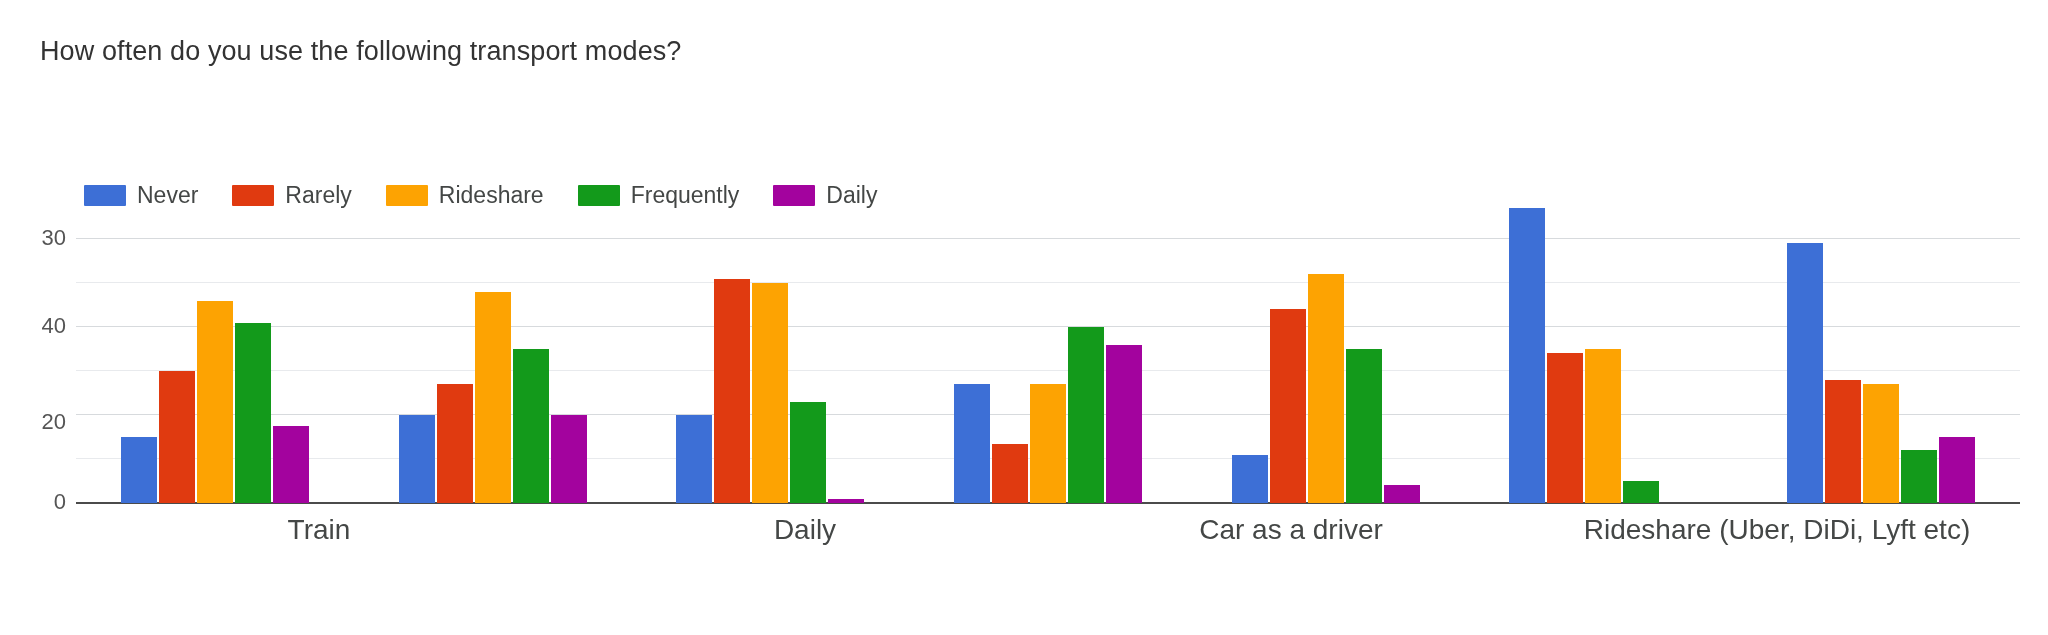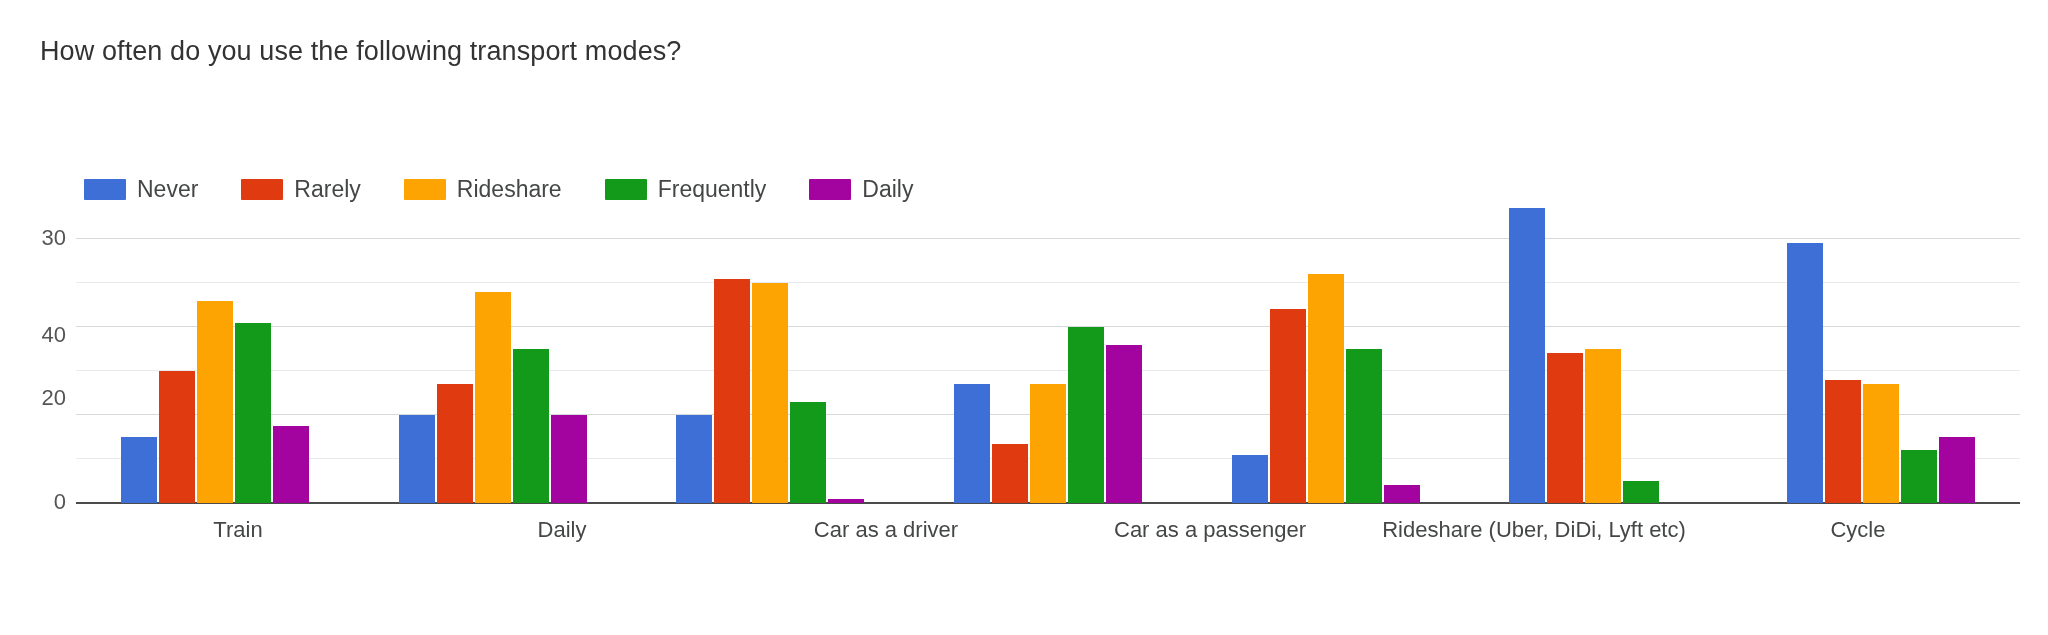--- a/index.html
+++ b/index.html
@@ -11,22 +11,22 @@
   #chart-card{position:relative;width:2048px;height:635px;}
 
   #chart-title{
     position:absolute;left:40px;top:36px;
     font-size:27px;font-weight:400;color:#333333;
     letter-spacing:.1px;white-space:nowrap;
   }
 
   
   #legend{
-    position:absolute;left:84px;top:176px;
-    display:flex;align-items:center;gap:13px;height:26px;justify-content:center;
+    position:absolute;left:84px;top:182px;
+    display:flex;align-items:center;gap:4px;height:26px;justify-content:center;
   }
   .legend-item{display:flex;align-items:center;height:26px;}
   .legend-swatch{width:42px;height:21px;border-radius:1px;flex:0 0 auto;}
   .legend-label{
     font-size:23px;color:#444746;margin-left:11px;margin-right:30px;
     white-space:nowrap;line-height:26px;
   }
 
   
   #plot{
@@ -60,21 +60,21 @@
     width:36px;margin:0 1px;border-radius:0;
   }
   .bar-spacer{width:36px;margin:0 1px;height:0;}
 
   
   #xlabels{
     position:absolute;left:76px;top:514px;width:1944px;
     display:flex;
   }
   .xlabel{
-    flex:1 1 0;text-align:center;font-size:22px;color:#444746;
+    flex:1 1 0;text-align:center;font-size:28px;color:#444746;
     line-height:31px;padding:0 8px;box-sizing:border-box;
   }
 </style>
 </head>
 <body>
 
 <div id="chart-card">
 
   <div id="chart-title">How often do you use the following transport modes?</div>
 
@@ -96,22 +96,22 @@
         <span class="legend-label">Frequently</span>
       </div>
       <div class="legend-item">
         <span class="legend-swatch" style="background: rgb(163, 3, 158);"></span>
         <span class="legend-label">Daily</span>
       </div>
     </div>
 
   <div id="yaxis">
       <div class="ytick" style="top: 264px;">0</div>
-      <div class="ytick" style="top: 160px;">20</div>
-      <div class="ytick" style="top: 88px; margin-top: 9px;">40</div>
+      <div class="ytick" style="top: 184px;">20</div>
+      <div class="ytick" style="top: 88px;">40</div>
       <div class="ytick" style="top: 0px;">30</div>
     </div>
 
   <div id="plot">
       <div class="gridline major" style="top: 176px;"></div>
       <div class="gridline major" style="top: 88px;"></div>
       <div class="gridline major" style="top: 0px;"></div>
       <div class="gridline" style="top: 220px;"></div>
       <div class="gridline" style="top: 132px;"></div>
       <div class="gridline" style="top: 44px;"></div>
@@ -168,18 +168,16 @@
         <div class="bar" title="Cycle — Sometimes: 27" style="height: 118.8px; background: rgb(253, 163, 2);"></div>
         <div class="bar" title="Cycle — Frequently: 12" style="height: 52.8px; background: rgb(19, 154, 27);"></div>
         <div class="bar" title="Cycle — Daily: 15" style="height: 66px; background: rgb(163, 3, 158);"></div>
       </div>
     </div>
 
   <div id="xlabels">
       <div class="xlabel">Train</div>
       <div class="xlabel">Daily</div>
       <div class="xlabel">Car as a driver</div>
-      <div class="xlabel">Car as a passenger</div>
       <div class="xlabel">Rideshare (Uber, DiDi, Lyft etc)</div>
-      <div class="xlabel">Cycle</div>
     </div>
 
 </div>
 
 </body></html>

